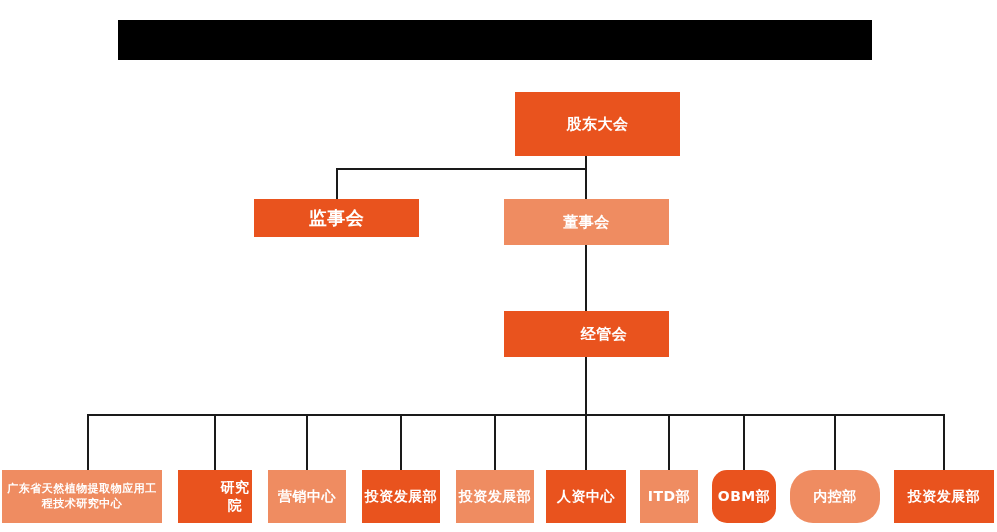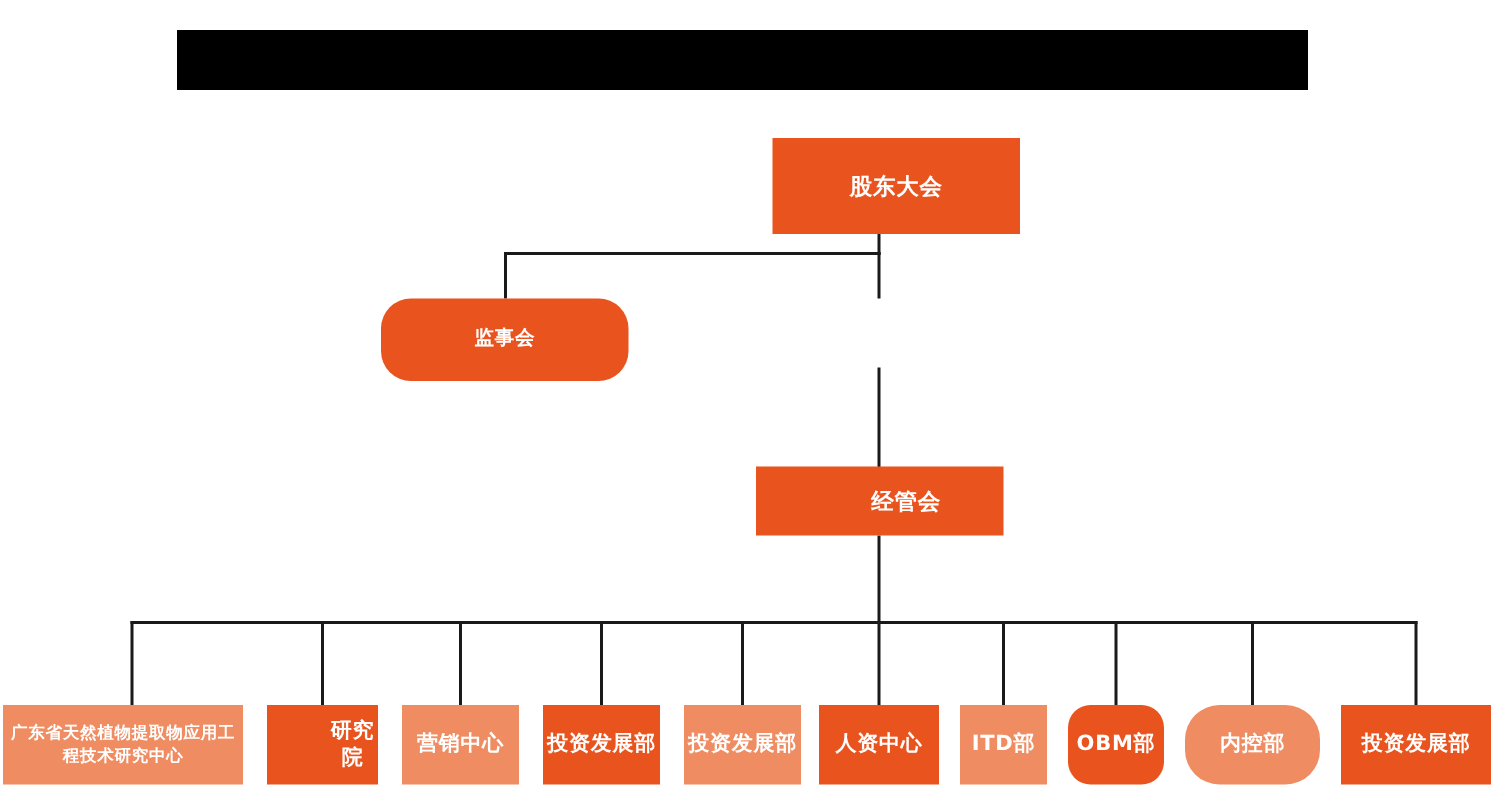--- a/index.html
+++ b/index.html
@@ -35,21 +35,21 @@
     color: #ffffff;
     font-weight: bold;
     line-height: 1.25;
     letter-spacing: 0.5px;
     user-select: none;
   }
   .node.dark  { background: #E9531E; }
   .node.light { background: #EF8C61; }
 
   .n-shareholders { left: 504px; top: 92px;  width: 165px; height: 64px; font-size: 15px; margin-left: 11px; }
-  .n-supervisors  { left: 254px; top: 199px; width: 165px; height: 55px; font-size: 13px; border-radius: 20px; }
+  .n-supervisors  { left: 254px; top: 199px; width: 165px; height: 38px; font-size: 18px; }
   .n-directors    { left: 504px; top: 199px; width: 165px; height: 46px; font-size: 15px; }
   .n-management   { left: 504px; top: 311px; width: 165px; height: 46px; font-size: 15px; padding-left: 35px; }
 
   .leaf {
     top: 470px;
     height: 53px;
     font-size: 14px;
   }
   .leaf.small-text { font-size: 11px; line-height: 1.35; padding: 0 4px; }
 
@@ -117,20 +117,21 @@
   <div class="line v d4"></div>
   <div class="line v d5"></div>
   <div class="line v d6"></div>
   <div class="line v d7"></div>
   <div class="line v d8"></div>
   <div class="line v d9"></div>
 
   <div class="node dark n-shareholders">股东大会</div>
 
   <div class="node dark n-supervisors">监事会</div>
+  <div class="node light n-directors">董事会</div>
 
   <div class="node dark n-management">经管会</div>
 
   <div class="node light leaf small-text l0">广东省天然植物提取物应用工程技术研究中心</div>
   <div class="node dark leaf l1">研究院</div>
   <div class="node light leaf l2">营销中心</div>
   <div class="node dark leaf l3">投资发展部</div>
   <div class="node light leaf l4">投资发展部</div>
   <div class="node dark leaf l5">人资中心</div>
   <div class="node light leaf l6">ITD部</div>

